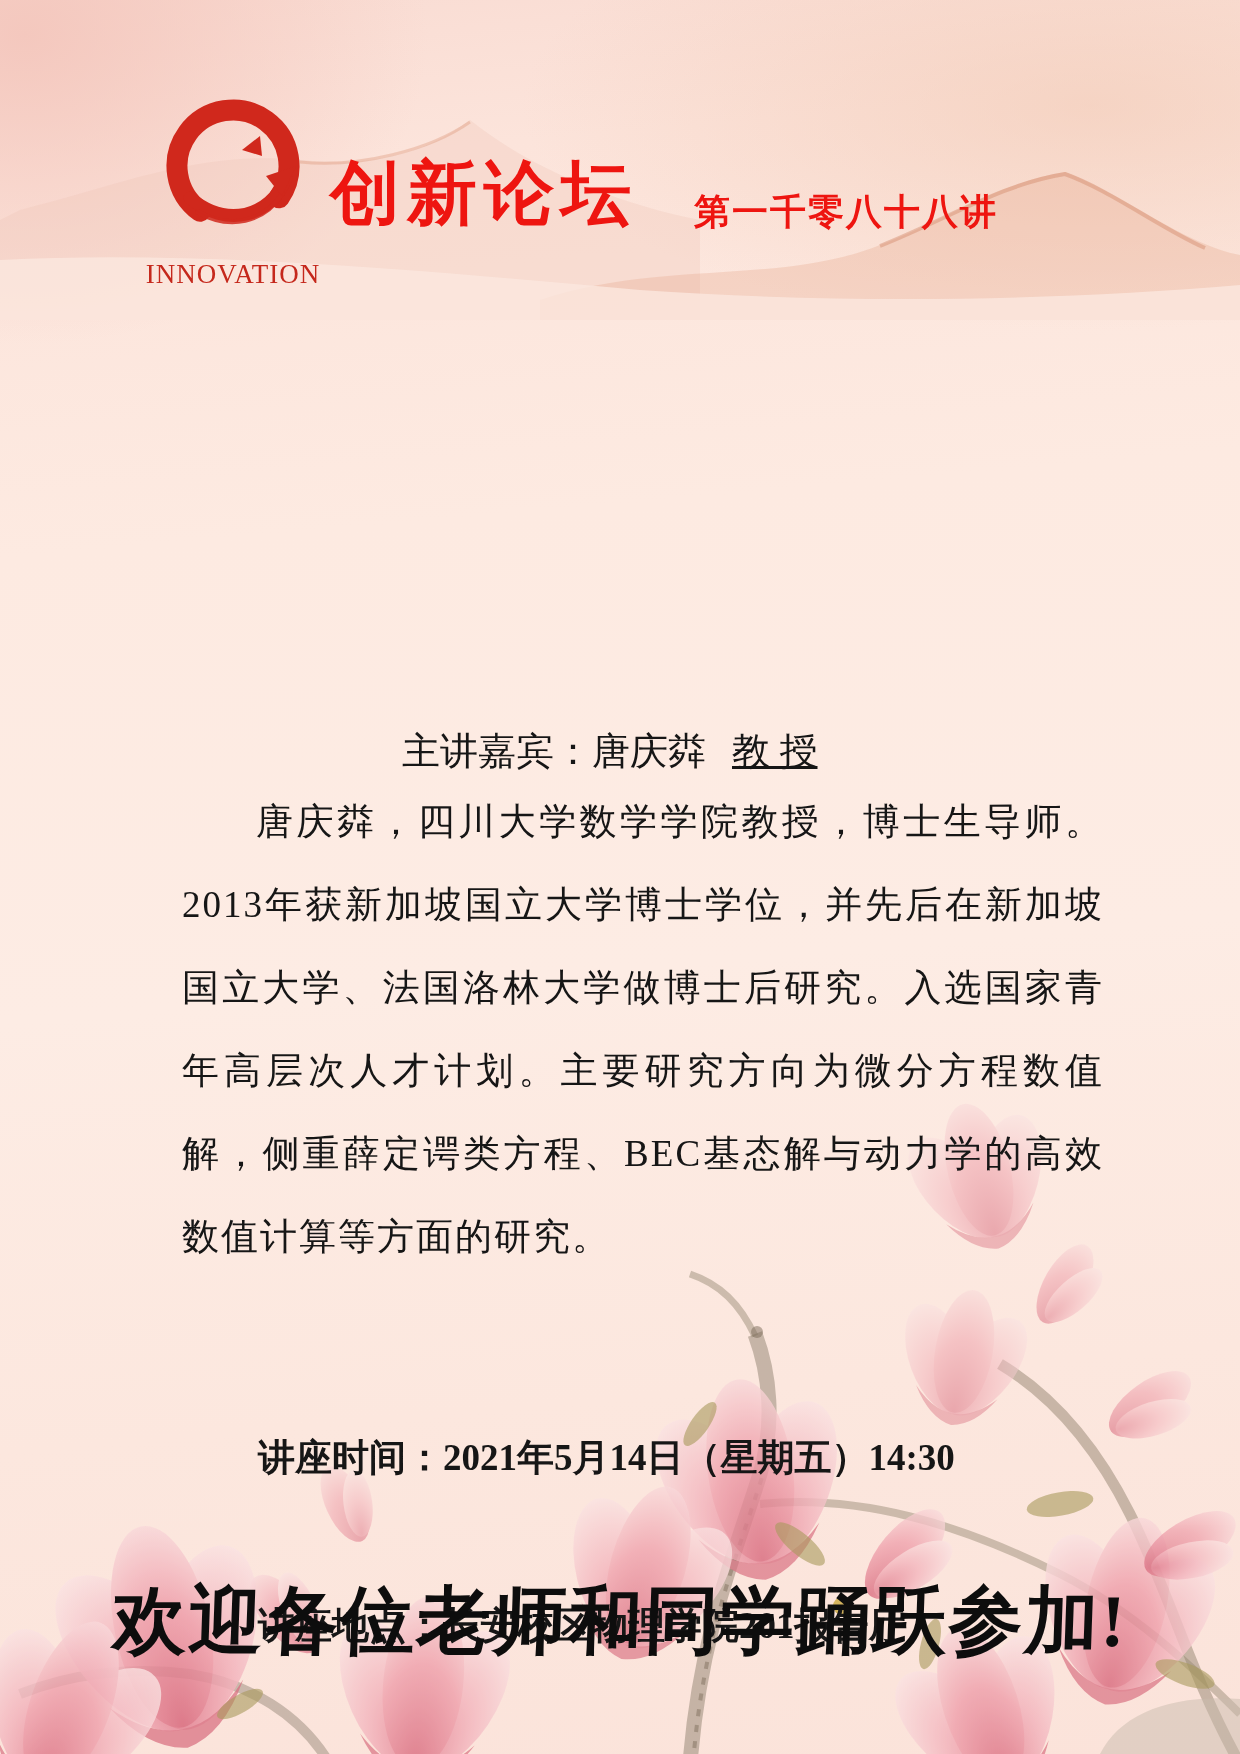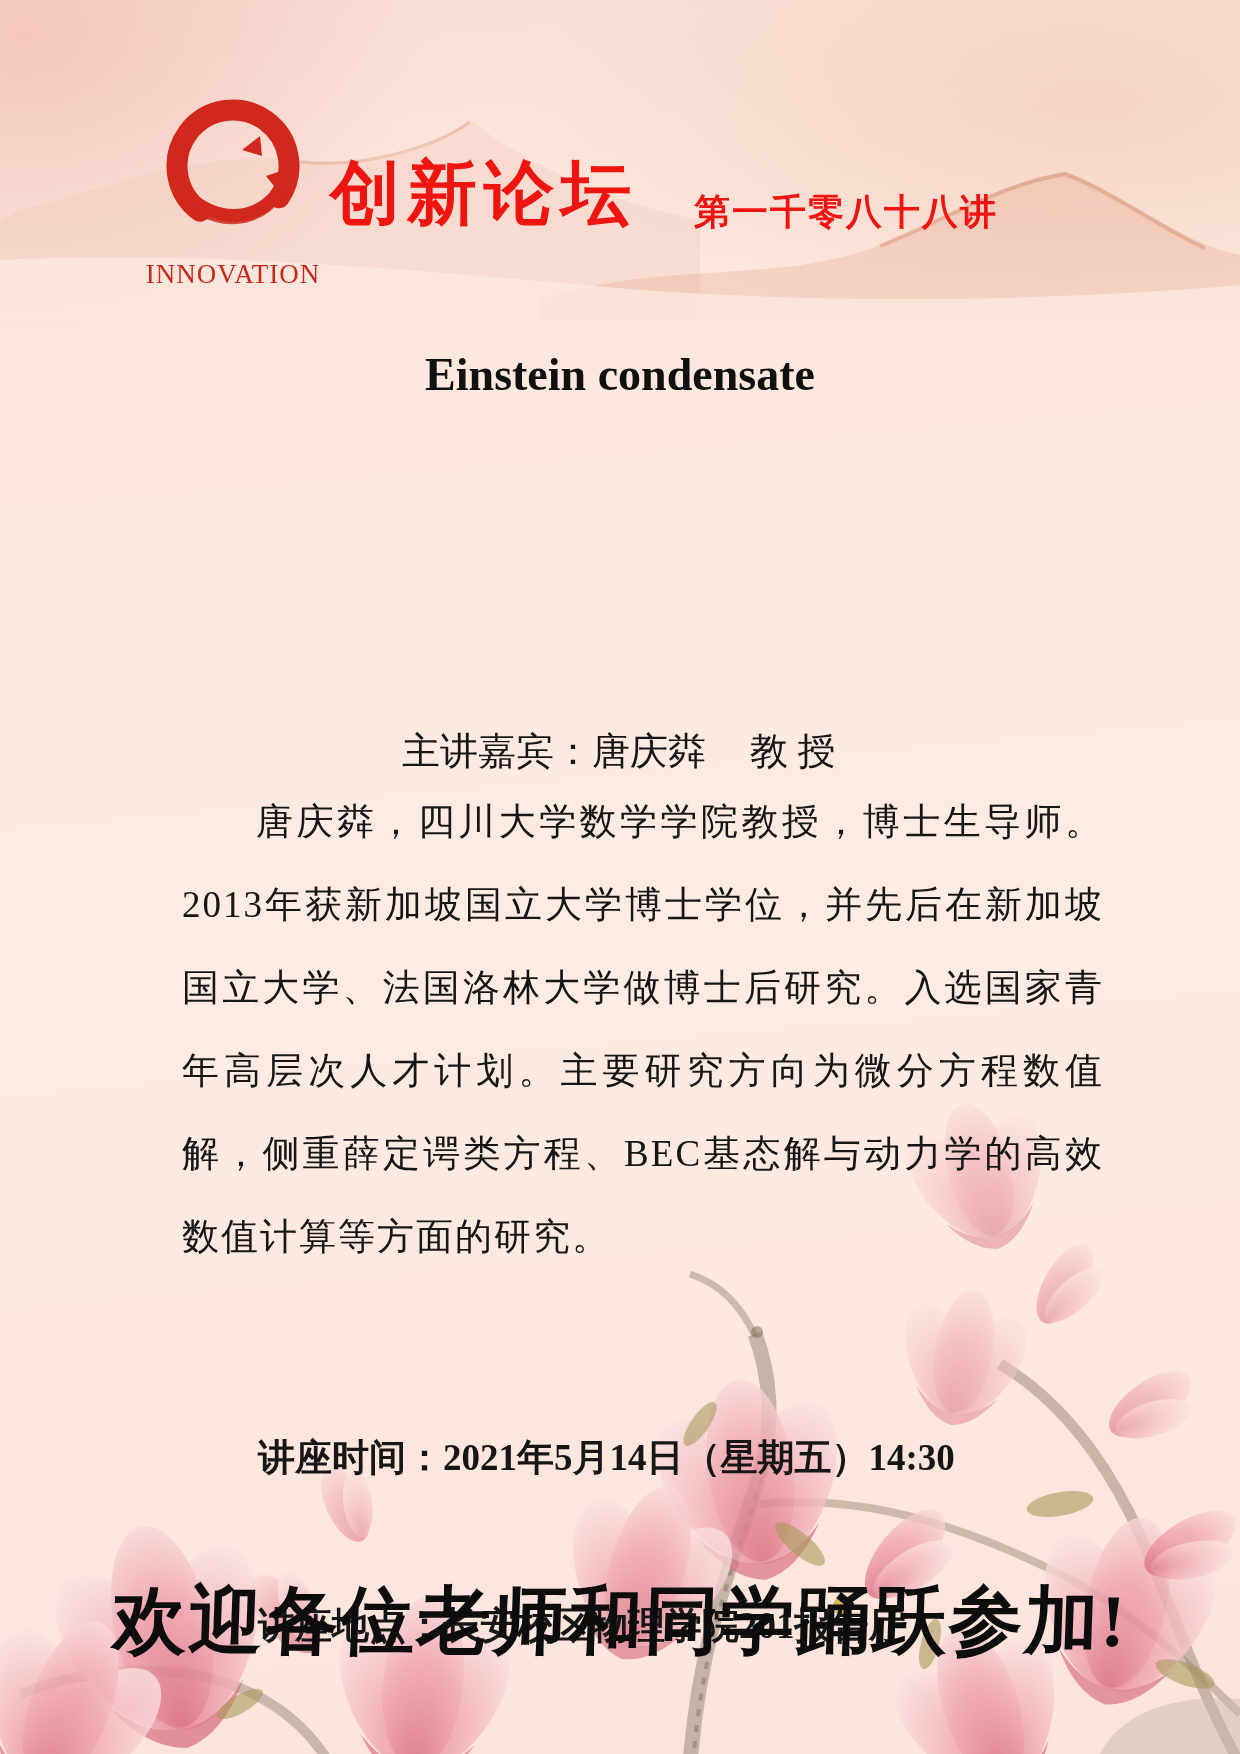--- a/index.html
+++ b/index.html
@@ -39,21 +39,21 @@
 
   
   .talk-title{
     position:absolute;left:55px;right:55px;top:340px;
     text-align:center;font-weight:700;font-size:46px;line-height:70px;
     font-family:"Liberation Serif","DejaVu Serif",serif;color:#101010;
   }
 
   
   .speakers{position:absolute;left:402px;top:604px;font-size:38px;line-height:59px;white-space:pre-wrap;}
-  .speakers .title-gap{margin-left:44px;}
+  .speakers .title-gap{margin-left:26px;text-decoration:underline;}
 
   
   .bio{
     position:absolute;left:170px;width:922px;top:768px;
     font-size:37px;line-height:83px;letter-spacing:2px;
     text-align:justify;text-indent:2em;margin:12px;white-space:normal;
   }
 
   
   .details{position:absolute;left:258px;top:1318px;font-size:37px;line-height:56px;font-weight:700;white-space:pre-wrap;}
@@ -154,21 +154,20 @@
         <polygon points="158,76 128,86 144,106" fill="#d0281c"></polygon>
         <polygon points="122,46 104,60 124,66" fill="#d0281c"></polygon>
       </svg>
       <div class="logo-word">INNOVATION</div>
     </div>
 
     <div class="forum-title">创新论坛</div>
     <div class="lecture-no">第一千零八十八讲</div>
 
     <div class="talk-title">
-      <div>Einstein condensate</div>
     </div>
 
     <div class="speakers">
       <div><span>主讲嘉宾：</span><span>唐庆粦</span><span class="title-gap">教 授</span></div>
     </div>
 
     <p class="bio">唐庆粦，四川大学数学学院教授，博士生导师。2013年获新加坡国立大学博士学位，并先后在新加坡国立大学、法国洛林大学做博士后研究。入选国家青年高层次人才计划。主要研究方向为微分方程数值解，侧重薛定谔类方程、BEC基态解与动力学的高效数值计算等方面的研究。</p>
 
     <div class="details">
       <div><span>讲座时间：</span><span>2021年5月14日（星期五）14:30</span></div>

